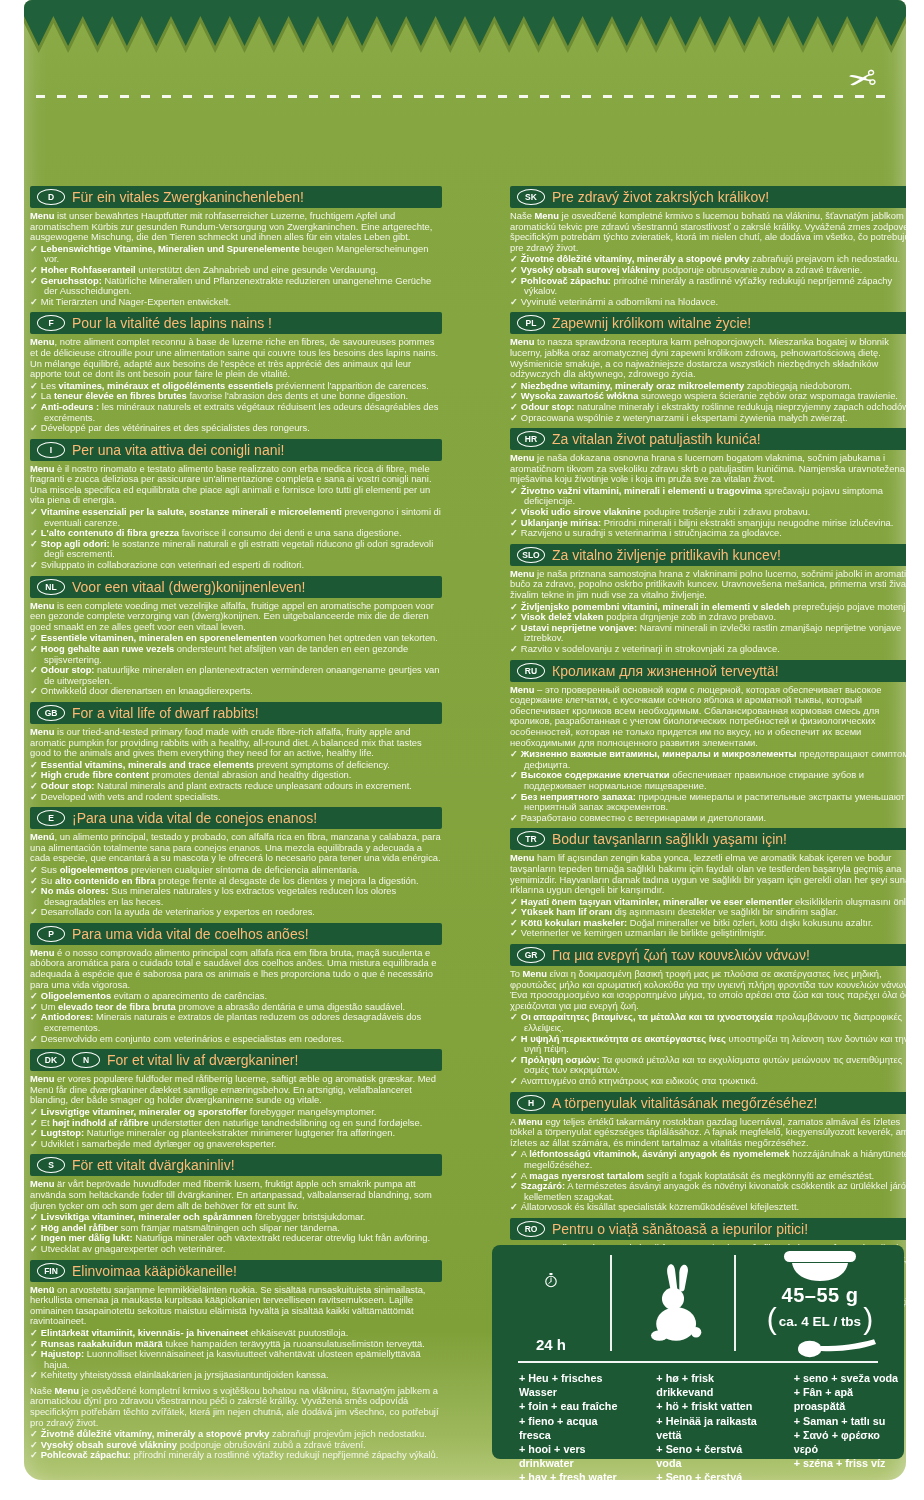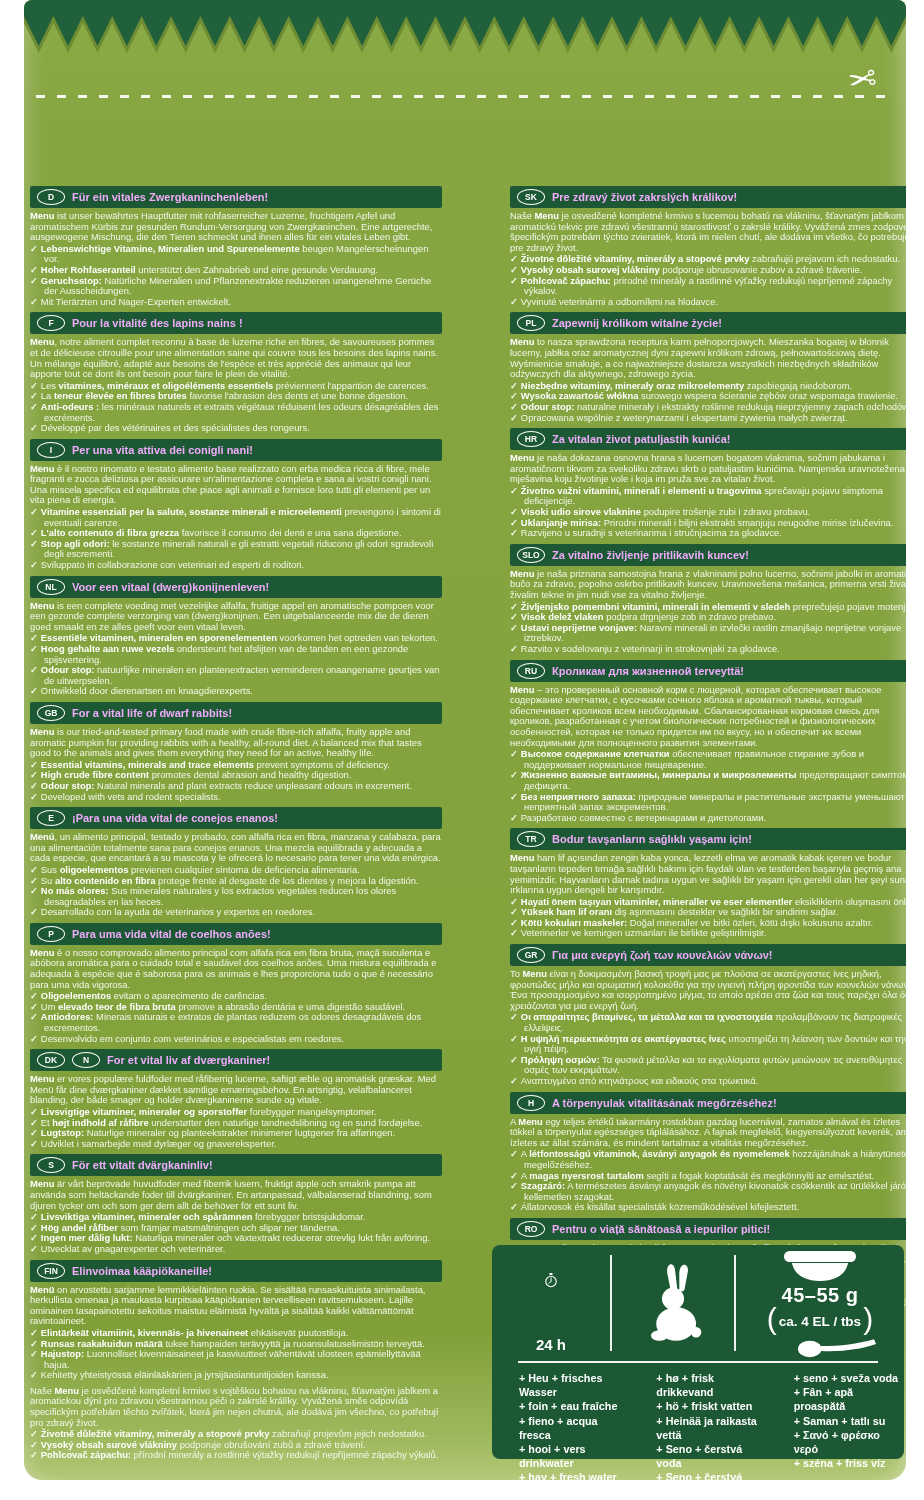--- a/index.html
+++ b/index.html
@@ -16,21 +16,21 @@
        transform:scaleX(-1) rotate(8deg);line-height:1;}
   .col{position:absolute;top:186px;color:#f4f7ea;}
   .col.left{left:6px;width:412px;}
   .col.right{left:486px;width:412px;}
   .lang-block{margin-bottom:5px;}
   .bar{display:flex;align-items:center;gap:7px;background:#1b5833;height:22px;
        padding:0 7px;border-radius:2px;margin-bottom:3px;}
   .code{display:inline-flex;align-items:center;justify-content:center;
        height:14px;min-width:20px;padding:0 3px;border:1.5px solid #fff;border-radius:50%;
        font-size:8.5px;font-weight:bold;color:#fff;flex:0 0 auto;}
-  .heading{font-size:11px;font-weight:700;color:#f0abfc;white-space:nowrap;}
+  .heading{font-size:14px;font-weight:400;color:#fdba74;white-space:nowrap;}
   .intro{margin:2px 0 1px;font-size:9.4px;line-height:10.6px;}
   .intro b,.bullets b{font-weight:700;color:#fff;}
   ul.bullets{margin:0;padding:0;list-style:none;font-size:9.4px;line-height:10.6px;}
   ul.bullets li{padding-left:14px;text-indent:-14px;}
   .ck{margin-right:3px;font-weight:700;}
   
   .panel{position:absolute;left:468px;top:1245px;width:412px;height:214px;
        background:#1b5833;border-radius:8px;color:#fff;}
   .cells{position:absolute;top:6px;left:0;right:0;height:102px;display:flex;}
   .cell{display:flex;flex-direction:column;align-items:center;justify-content:flex-start;}
@@ -315,22 +315,22 @@
   <section class="lang-block">
     <div class="bar">
       <span class="code c1">
             <i class="ct" style="font-style:normal">RU</i>
           </span>
 
       <span class="heading">Кроликам для жизненной terveyttä!</span>
     </div>
     <p class="intro"><span class="ipre"></span><b class="ib">Menu</b><span class="irest"> – это проверенный основной корм с люцерной, которая обеспечивает высокое содержание клетчатки, с кусочками сочного яблока и ароматной тыквы, который обеспечивает кроликов всем необходимым. Сбалансированная кормовая смесь для кроликов, разработанная с учетом биологических потребностей и физиологических особенностей, которая не только придется им по вкусу, но и обеспечит их всеми необходимыми для полноценного развития элементами.</span></p>
     <ul class="bullets">
+          <li><span class="ck">✓</span><span></span><b>Жизненно важные витамины, минералы и микроэлементы</b><span> предотвращают симптомы дефицита.</span></li>
           <li><span class="ck">✓</span><span></span><b>Высокое содержание клетчатки</b><span> обеспечивает правильное стирание зубов и поддерживает нормальное пищеварение.</span></li>
-          <li><span class="ck">✓</span><span></span><b>Жизненно важные витамины, минералы и микроэлементы</b><span> предотвращают симптомы дефицита.</span></li>
           <li><span class="ck">✓</span><span></span><b>Без неприятного запаха:</b><span> природные минералы и растительные экстракты уменьшают неприятный запах экскрементов.</span></li>
           <li><span class="ck">✓</span><span></span><b></b><span>Разработано совместно с ветеринарами и диетологами.</span></li>
         </ul>
   </section>
 
   <section class="lang-block">
     <div class="bar">
       <span class="code c1">
             <i class="ct" style="font-style:normal">TR</i>
           </span>

